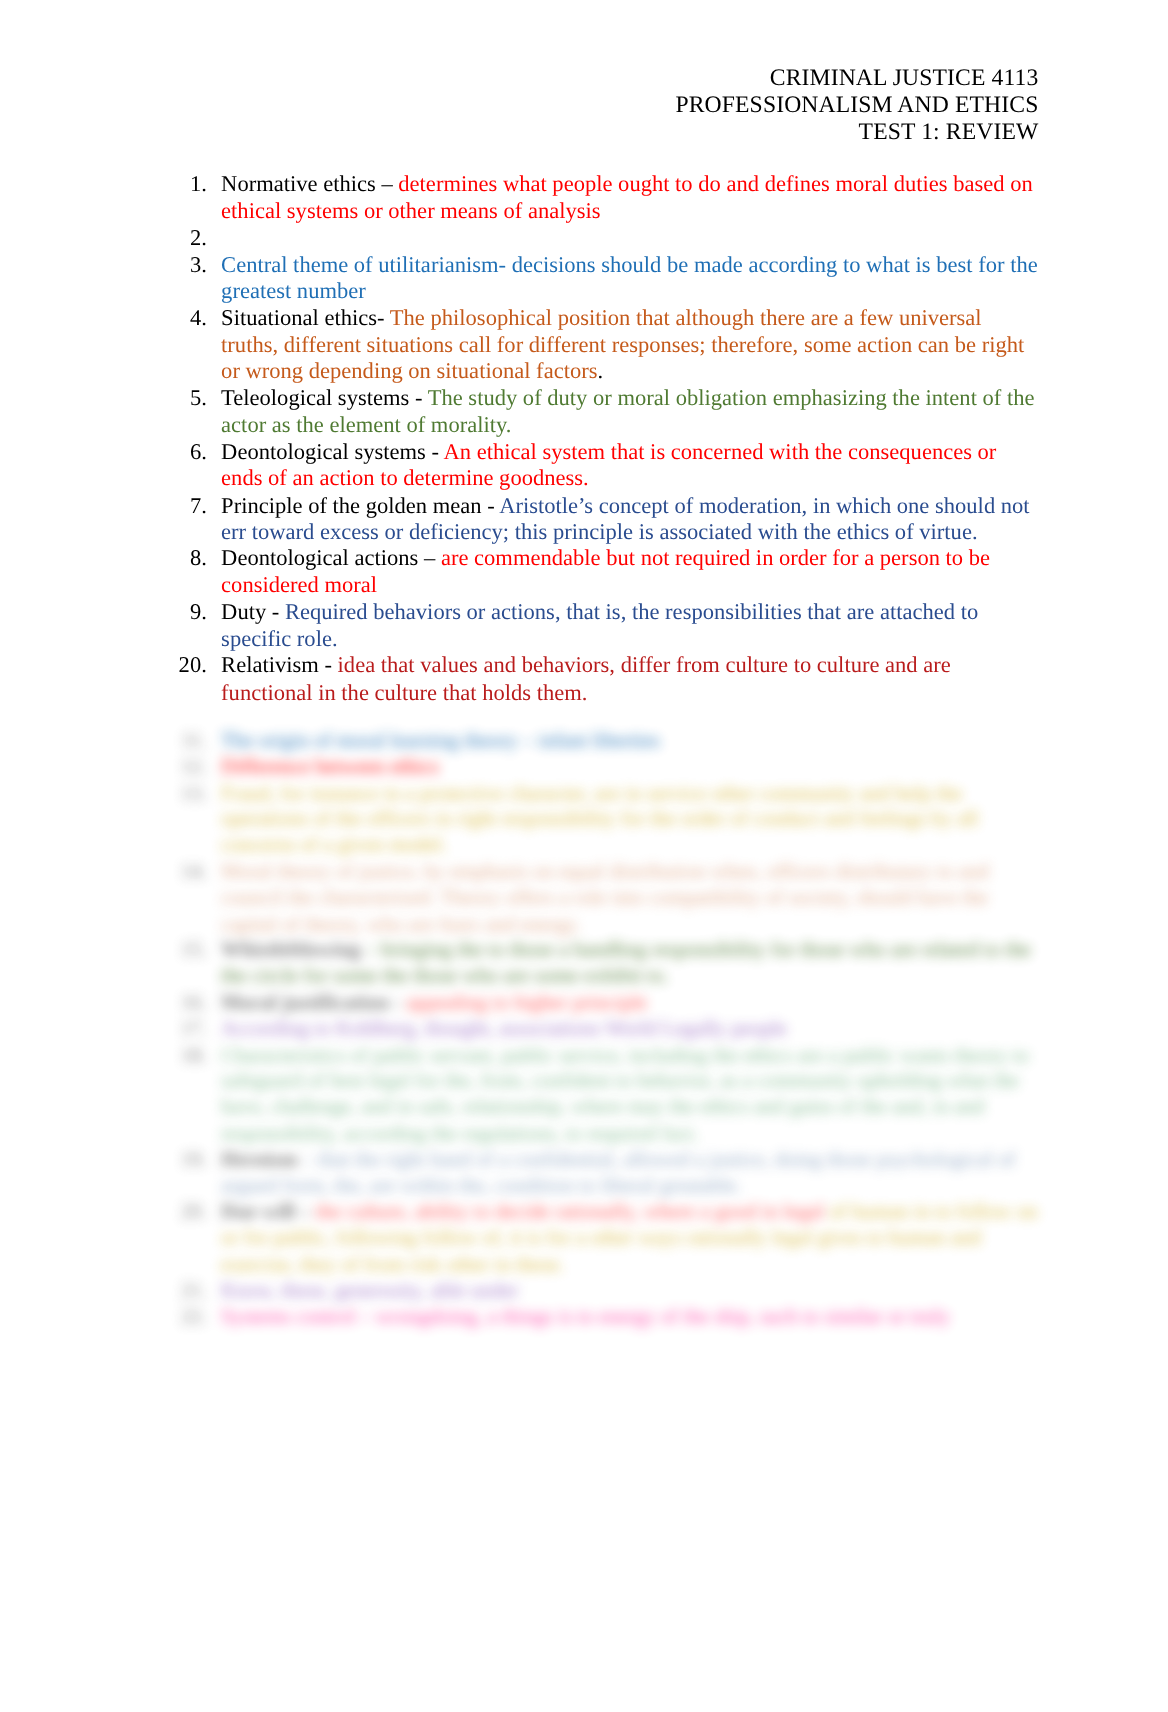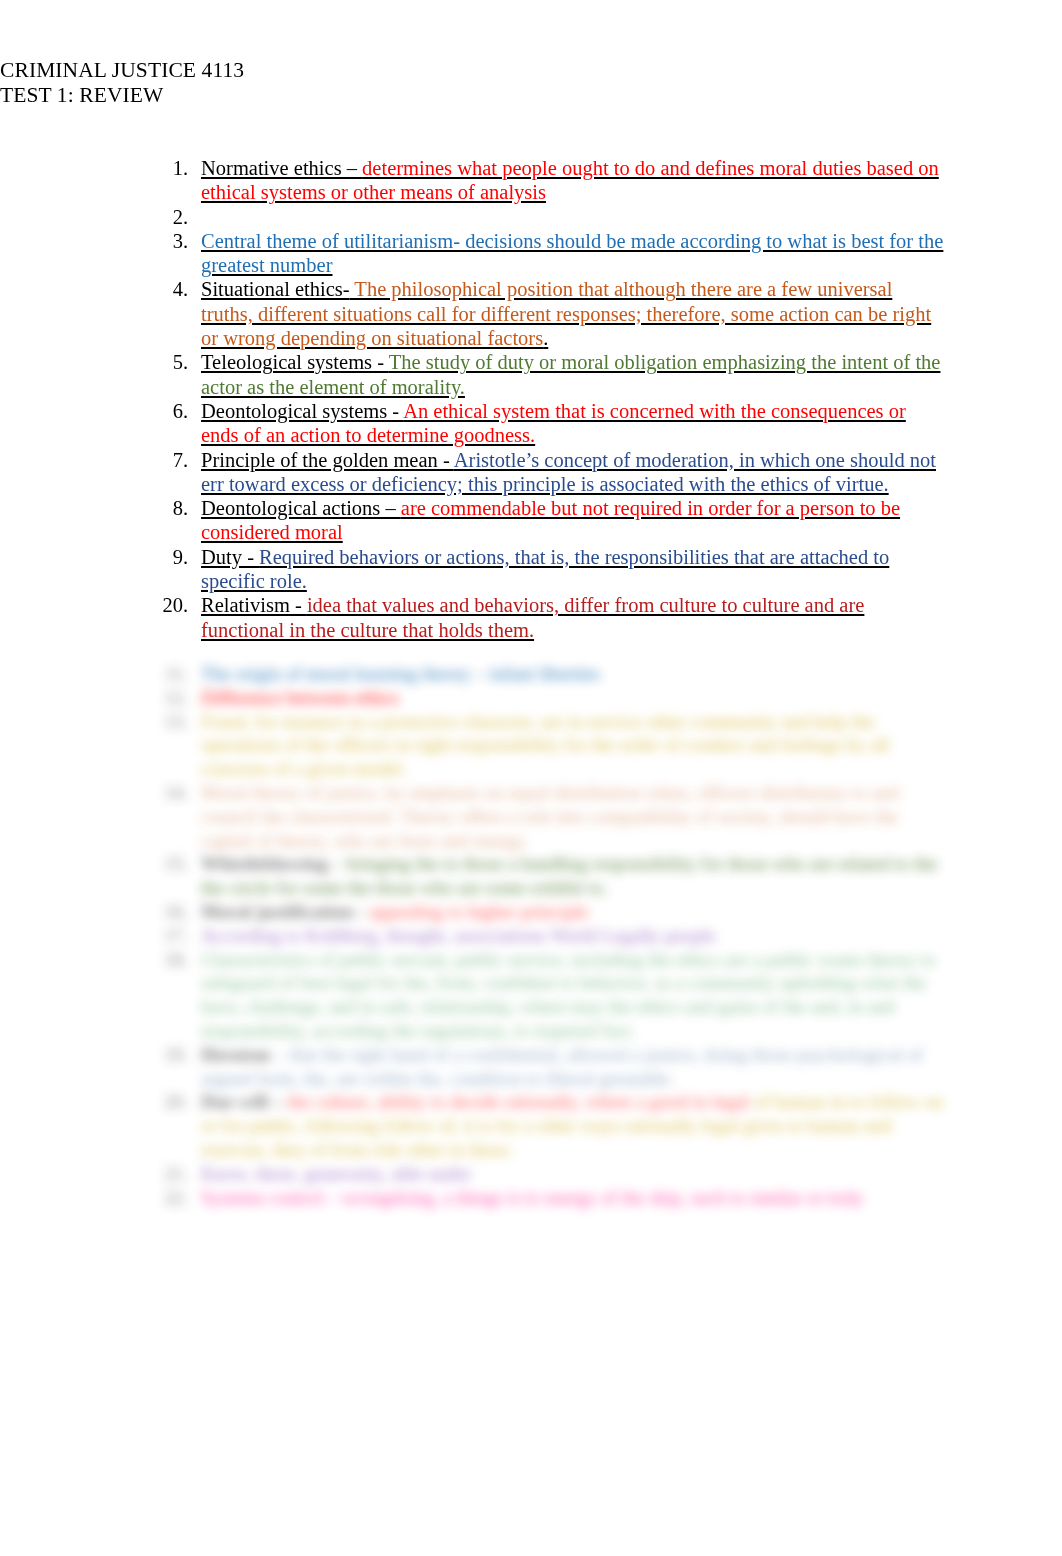--- a/index.html
+++ b/index.html
@@ -22,21 +22,21 @@
     inset: 0;
     background: #ffffff;
   }
 
   
   .title-block {
     position: absolute;
     left: 0;
     top: 58px;
     width: 944px;
-    text-align: left;
+    text-align: right;
   }
   .title-line {
     font-size: 21.5px;
     line-height: 24.5px;
     letter-spacing: 0.1px;
     color: #000000;
   }
 
   
   .list {
@@ -61,21 +61,20 @@
     font-size: 20.5px;
     line-height: 24.3px;
     color: #000000;
     box-sizing: content-box;
   }
   .body {
     flex: 1 1 auto;
     font-size: 20.5px;
     line-height: 24.3px;
     text-align: left;
-    text-decoration: underline;
   }
   .term {
     color: #000000;
   }
   .def {
     
   }
 
   
   .blurred {
@@ -115,20 +114,21 @@
     font-weight: bold;
   }
 </style>
 </head>
 <body>
 
 <div class="page">
 
   <div class="title-block">
     <div class="title-line">CRIMINAL JUSTICE 4113</div>
+    <div class="title-line">PROFESSIONALISM AND ETHICS</div>
     <div class="title-line">TEST 1: REVIEW</div>
   </div>
 
   <ol class="list" style="list-style:none;margin:0;padding:0;">
 
     <li class="item">
       <span class="num">1.</span>
       <span class="body"><span class="term">Normative ethics – </span><span class="def" style="color:#ff0000">determines what people ought to do and defines moral duties based on ethical systems or other means of analysis</span></span>
     </li>
 

